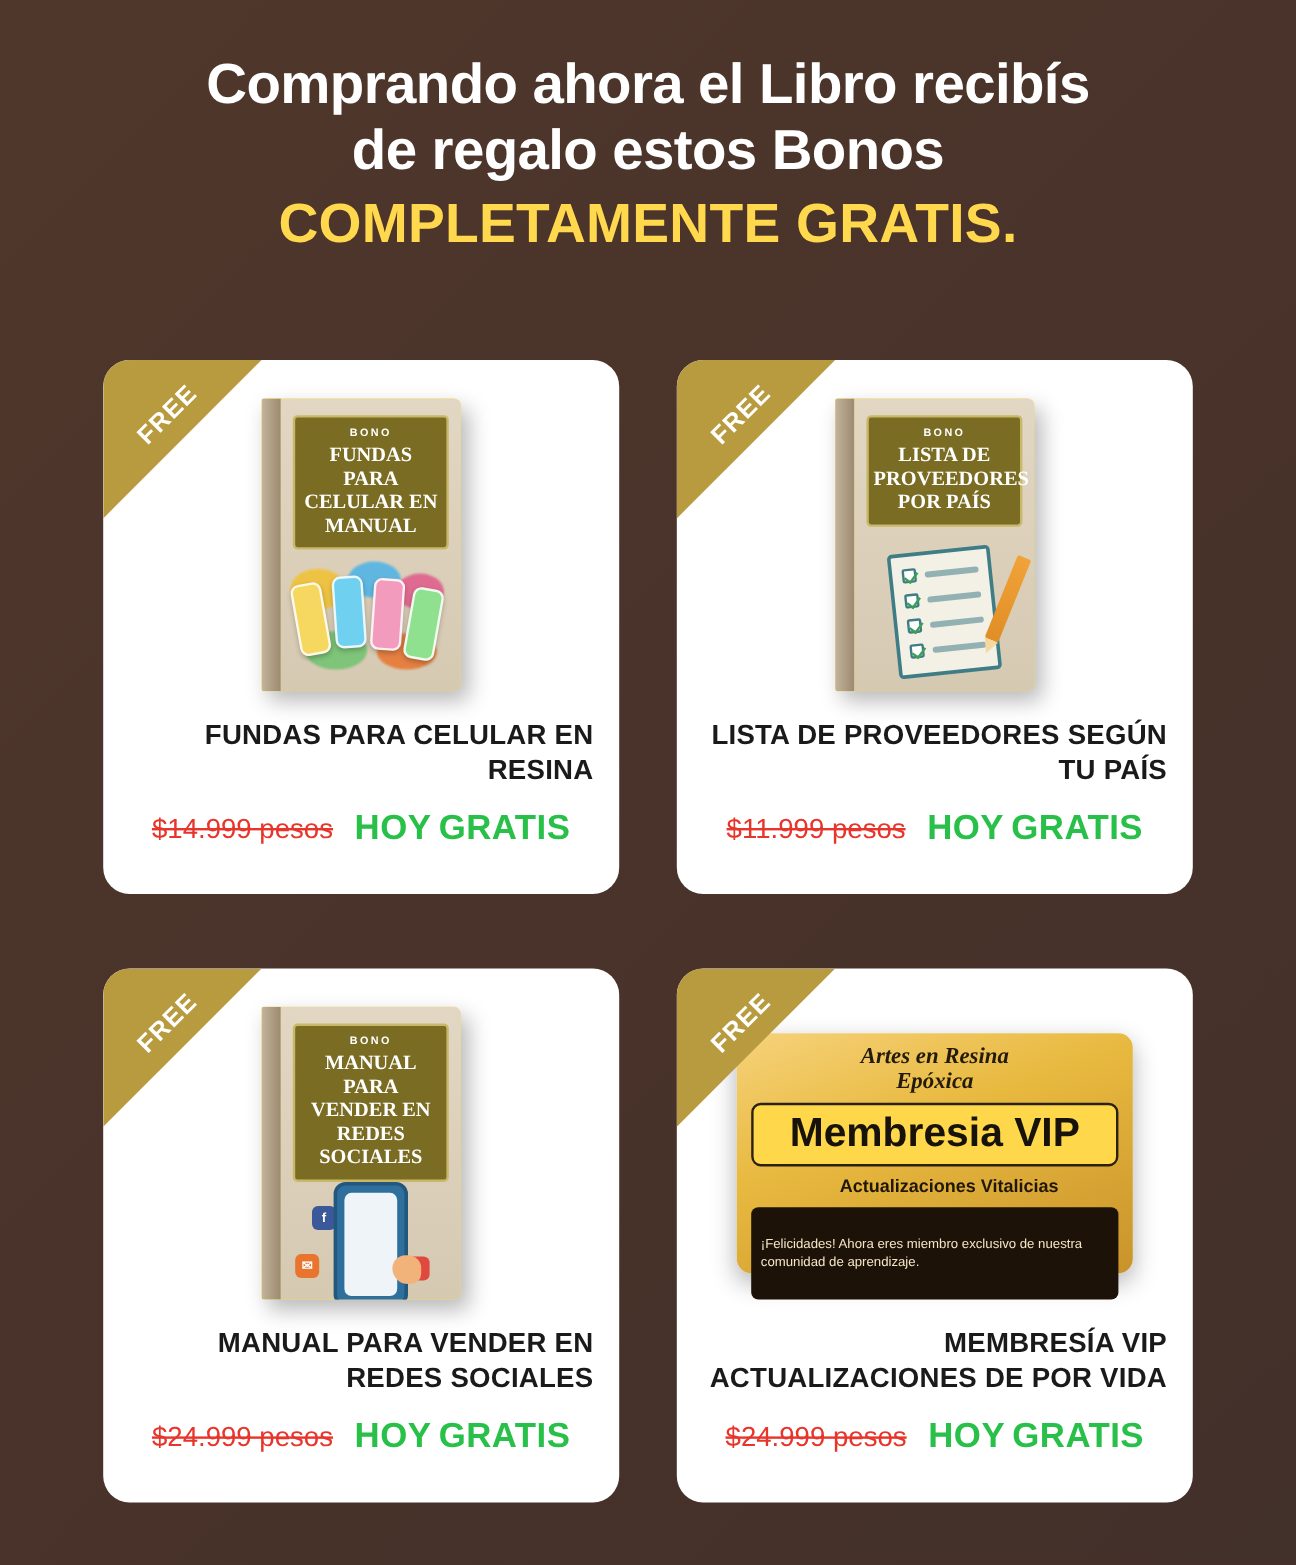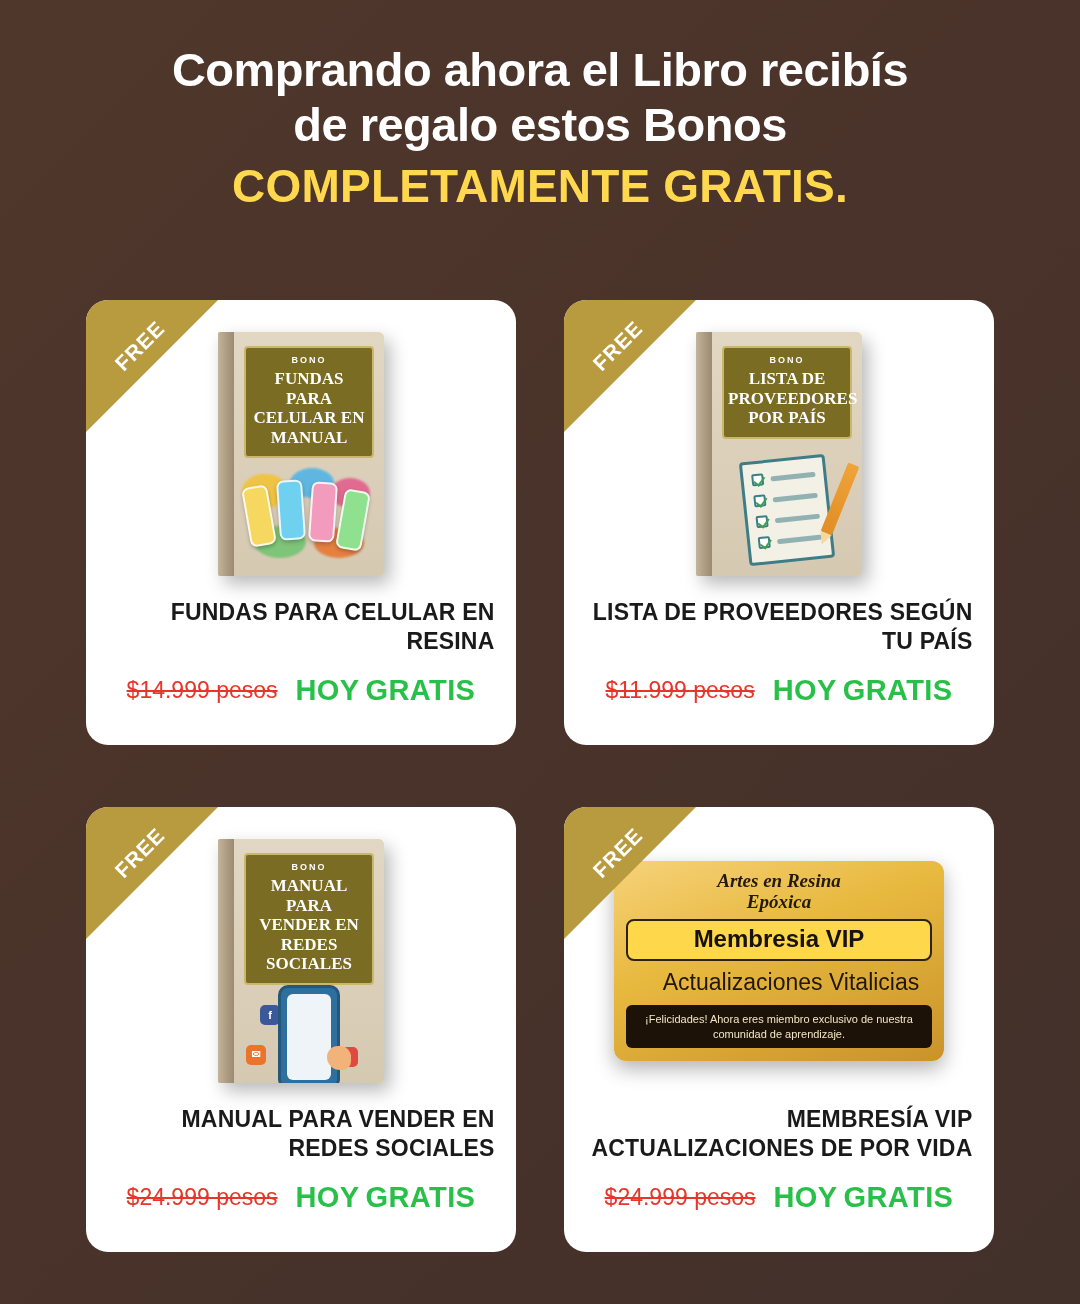--- a/index.html
+++ b/index.html
@@ -236,42 +236,42 @@
     text-align:center;
     line-height:1.1;
   }
   .vipcard .vip-main {
     margin-top: 6px;
     width: 100%;
     background:#ffd74a;
     border: 2px solid #2b2110;
     border-radius: 8px;
     text-align:center;
-    font-size: 24px;
+    font-size: 34px;
     font-weight: 700;
     color:#17120a;
     padding: 4px 0 6px 0;
   }
   .vipcard .vip-sub {
     margin-top: 8px;
-    font-size: 23px;
-    font-weight: 400;
+    font-size: 15px;
+    font-weight: 700;
     color:#201708;
     margin-left:24px;
   }
   .vipcard .vip-note {
     margin-top: 9px;
     width: 100%;
     background:#1d1208;
     color:#f3e6c5;
     border-radius: 6px;
     font-size: 11px;
     line-height: 1.35;
-    text-align:center;
-    padding: 7px 8px;
+    text-align:left;
+    padding: 24px 8px;
   }
 
   
   .card-title {
     margin-top: 18px;
     width: 90%;
     text-align: right;
     color: #1a1a1a;
     font-size: 23px;
     font-weight: 700;

